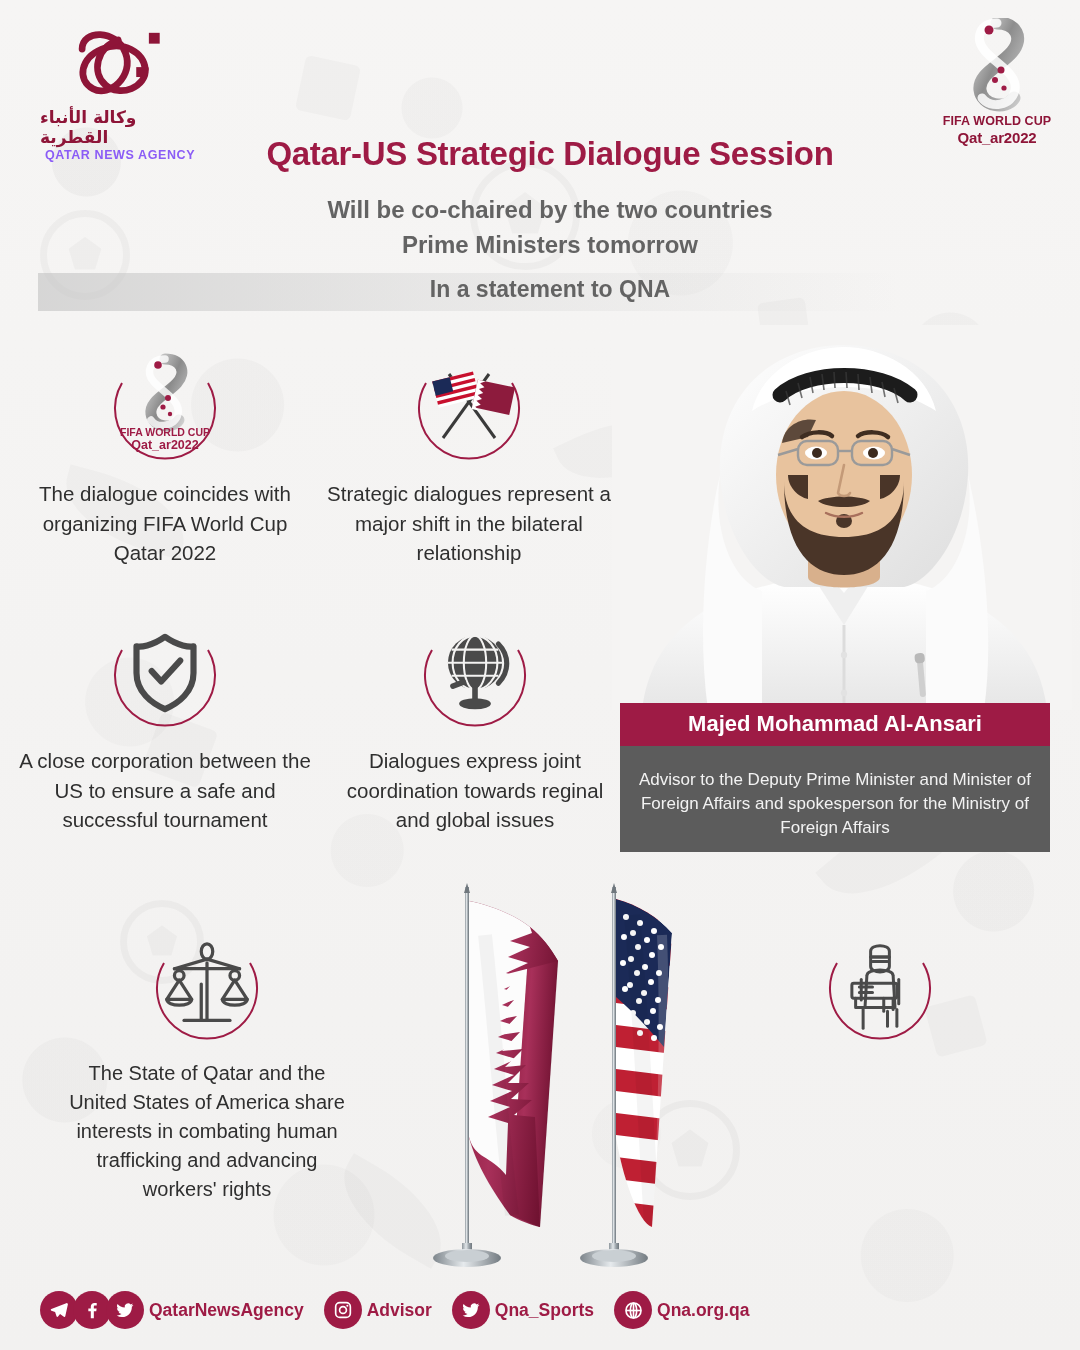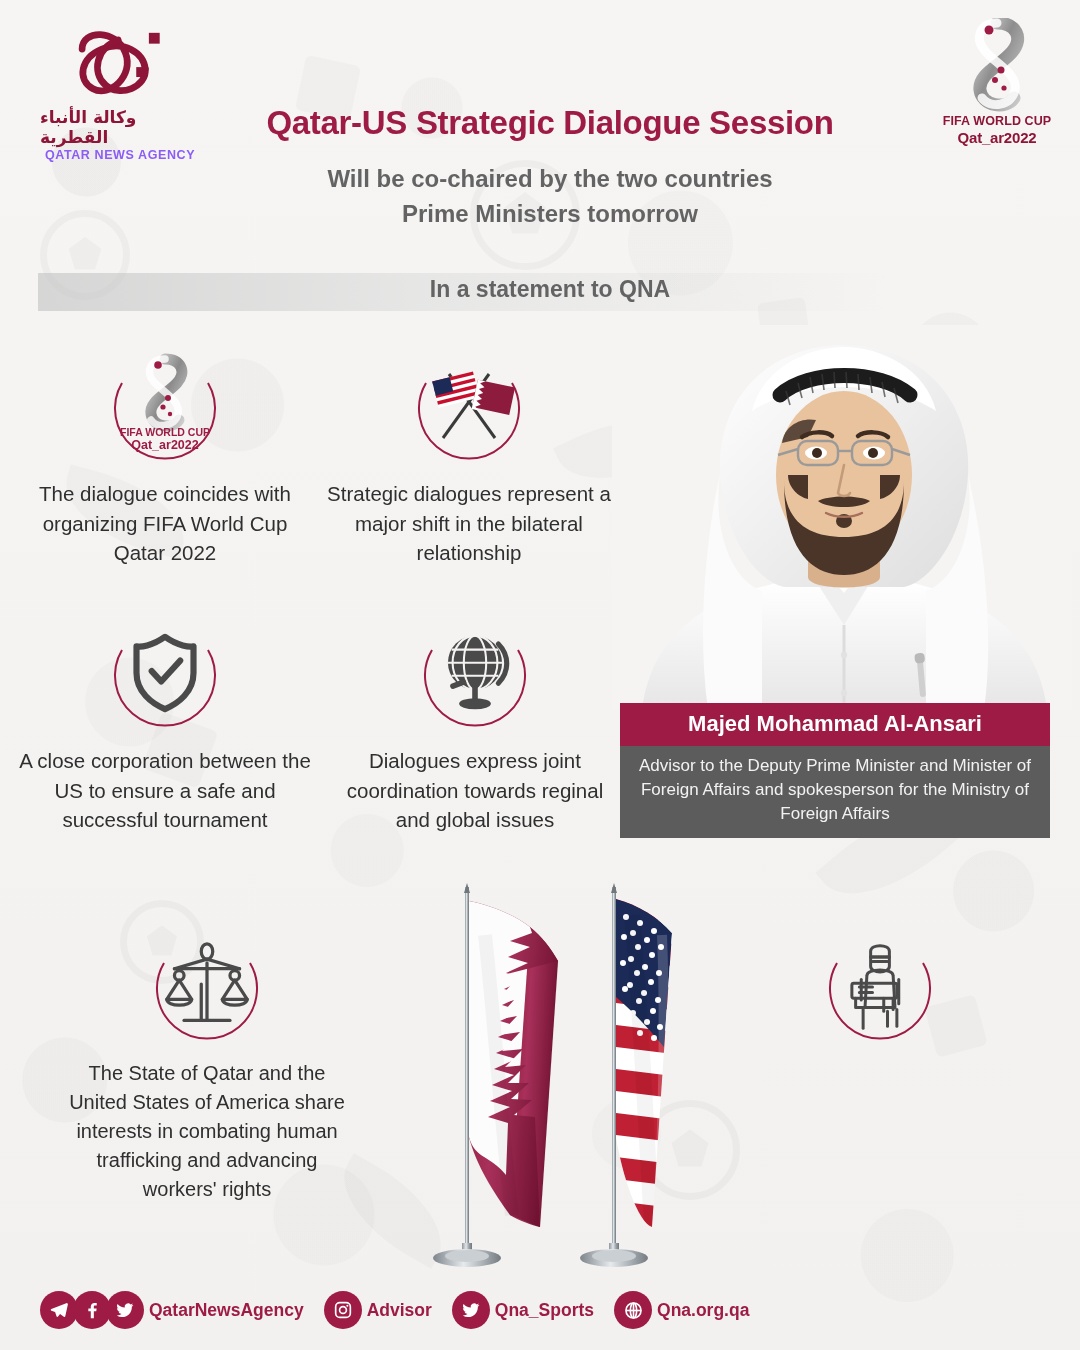--- a/index.html
+++ b/index.html
@@ -64,21 +64,21 @@
   #qna-logo .en{ color:#8b5cf6; font-size:12.5px; font-weight:bold;
                  letter-spacing:.6px; margin-top:1px; }
 
   #fifa-logo-header{ position:absolute; right:22px; top:18px; width:122px; height:142px;
                      display:flex; flex-direction:column; align-items:center; }
   #fifa-logo-header .ribbon{ width:86px; height:96px; }
   #fifa-logo-header .t1{ font-size:12.5px; font-weight:bold; color:#8E1538; letter-spacing:.1px;}
   #fifa-logo-header .t2{ font-size:15px; font-weight:bold; color:#8E1538; letter-spacing:-.2px; margin-top:1px;}
 
   #title-block{ position:absolute; left:200px; top:104px; width:700px; text-align:center; }
-  #page-title{ color:#9E1B45; font-size:33px; font-weight:bold; letter-spacing:-.3px; }
+  #page-title{ color:#9E1B45; font-size:33px; font-weight:bold; letter-spacing:-.3px;margin-top:31px; }
   #subtitle{ margin-top:20px; color:#636363; font-size:24px; font-weight:bold; line-height:1.45; }
 
   #statement-band{ position:absolute; left:38px; top:273px; width:860px; height:38px;
      background:linear-gradient(90deg, rgba(195,195,195,.62) 0%, rgba(210,210,210,.40) 45%, rgba(222,222,222,0) 100%); }
   #statement-line{ position:absolute; left:200px; top:276px; width:700px; text-align:center;
      color:#636363; font-size:23px; font-weight:bold; }
 
   
   .fact{ position:absolute; text-align:center; }
   .fact .icon-wrap{ position:relative; width:120px; height:120px; margin:0 auto; }
@@ -94,21 +94,21 @@
   #fact-6{ left:720px; top:925px; width:320px; }
 
   #fact-5 .txt, #fact-6 .txt{ font-size:20px; }
 
   
   #portrait{ position:absolute; left:612px; top:325px; width:460px; height:385px; overflow:hidden; }
   #namecard{ position:absolute; left:620px; top:703px; width:430px; }
   #namecard .nm{ background:#9E1B45; color:#fff; font-size:22px; font-weight:bold;
                  text-align:center; padding:8px 6px 9px; }
   #namecard .rl{ background:#5c5c5c; color:#f2f2f2; font-size:17px; text-align:center;
-                 padding:8px 14px 12px; line-height:1.42; }
+                 padding:22px 14px 12px; line-height:1.42; }
 
   
   #flags{ position:absolute; left:390px; top:875px; width:310px; height:400px; }
 
   
   #footer{ position:absolute; left:0; top:1282px; width:865px; height:56px;
            display:flex; align-items:center; justify-content:flex-start;padding-left:40px; }
   .sgrp{ display:flex; align-items:center; }
   .sgrp + .sgrp{ margin-left:20px; }
   .sico{ width:38px; height:38px; border-radius:50%; background:#9E1B45;

